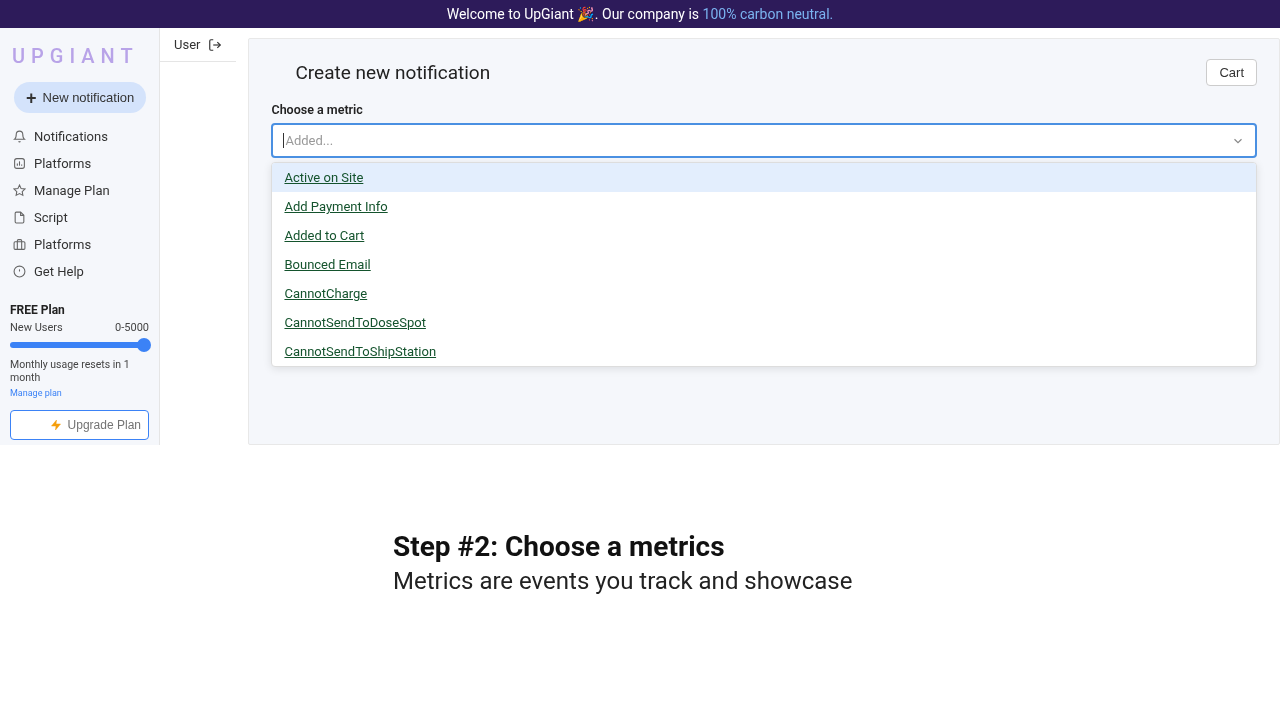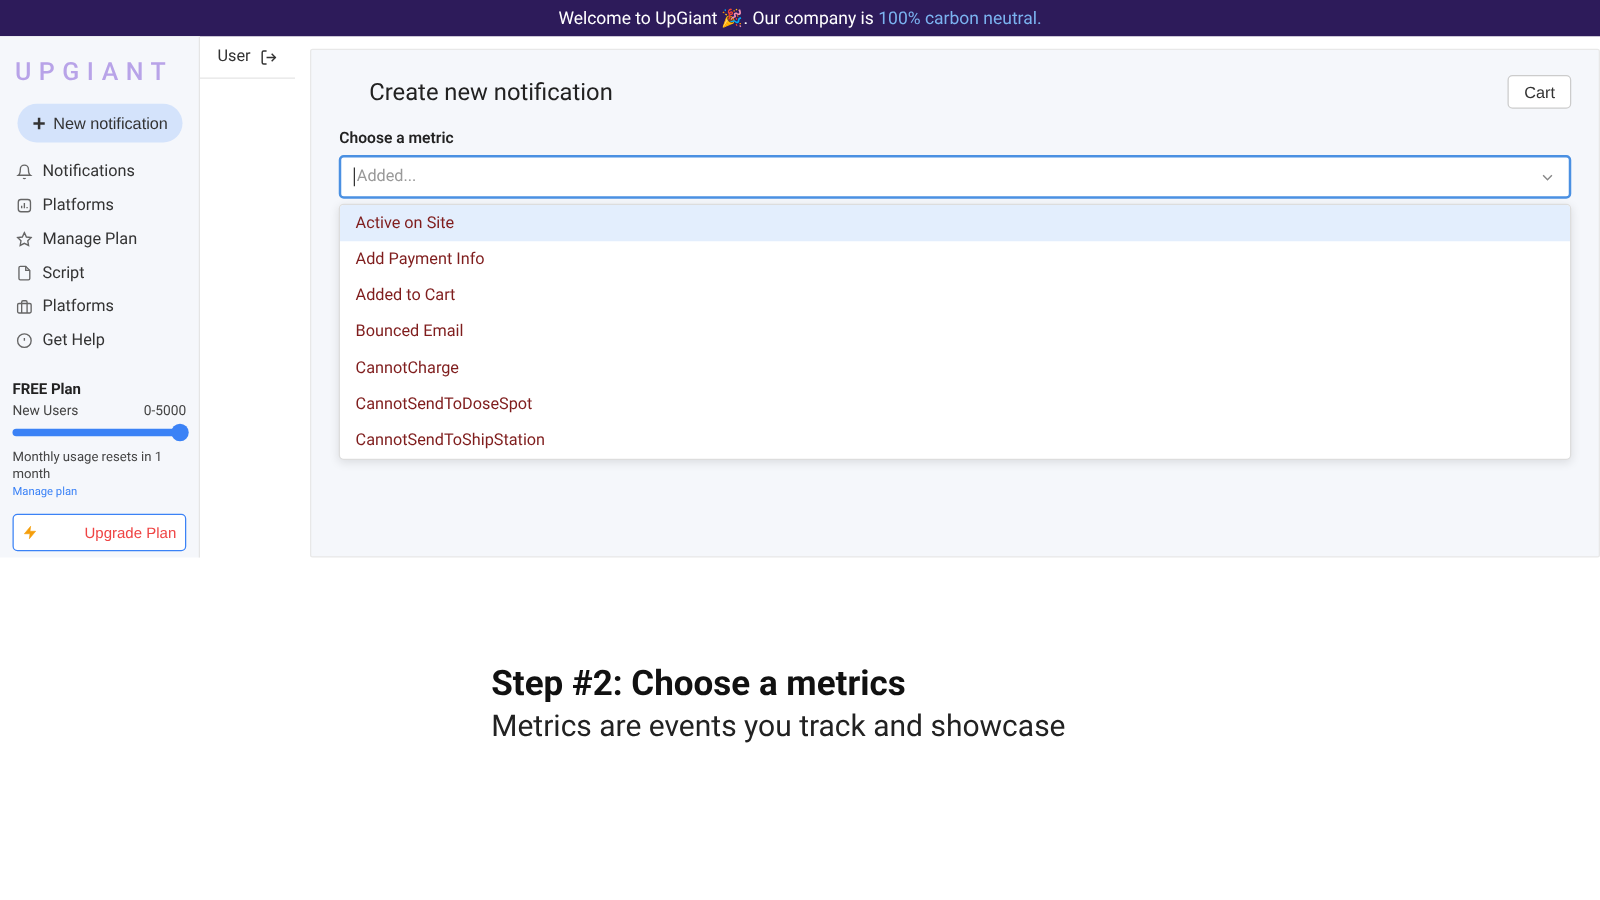--- a/index.html
+++ b/index.html
@@ -20,38 +20,38 @@
     .nav-icon { width: 14px; height: 14px; display: inline-flex; align-items: center; justify-content: center; color: #666; }
     
     .plan-section { margin-top: 18px; padding: 0 2px; }
     .plan-title { font-size: 12px; font-weight: 700; color: #222; }
     .plan-row { display: flex; justify-content: space-between; font-size: 11px; color: #444; margin-top: 4px; }
     .slider-track { height: 6px; background: #3b82f6; border-radius: 3px; margin-top: 8px; position: relative; }
     .slider-thumb { width: 14px; height: 14px; background: #3b82f6; border-radius: 50%; position: absolute; right: -2px; top: -4px; }
     .plan-note { font-size: 10.5px; color: #444; margin-top: 10px; }
     .manage-link { font-size: 9px; color: #3b82f6; margin-top: 4px; display: block; }
     
-    .upgrade-btn { border: 1px solid #3b82f6; background: #fff; color: #ef4444; font-size: 12px; padding: 7px; border-radius: 4px; margin-top: 12px; display: flex; align-items: center; justify-content: space-between; gap: 6px; cursor: pointer; width: 100%; }
+    .upgrade-btn { border: 1px solid #3b82f6; background: #fff; color: #737373; font-size: 12px; padding: 7px; border-radius: 4px; margin-top: 12px; display: flex; align-items: center; justify-content: flex-end; gap: 6px; cursor: pointer; width: 100%; }
     
     .main { flex: 1; display: flex; flex-direction: row; position: relative; }
     .topbar { height: 34px; border-bottom: 1px solid #e5e5e5; display: flex; align-items: center; justify-content: flex-end; padding: 0 14px; font-size: 13px; color: #333; gap: 8px; }
     .logout-icon { width: 14px; height: 14px; }
     
     .content { padding: 20px 22px; background: #f5f7fb; margin: 10px 0 0 12px; flex: 1; border-radius: 2px; border: 1px solid #e8e8e8; position: relative; }
     .content-header { display: flex; justify-content: space-between; align-items: center; margin-bottom: 16px; }
     .content-title { font-size: 19px; color: #222; font-weight: 400; margin-left: 24px; }
     .exit-btn { background: #fff; border: 1px solid #ccc; border-radius: 4px; padding: 5px 12px; font-size: 13px; cursor: pointer; color: #333; }
     
     .field-label { font-size: 12.5px; font-weight: 600; color: #222; margin-bottom: 6px; display: block; }
     .select-box { background: #fff; border: 2px solid #4a90e2; border-radius: 4px; padding: 8px 10px; font-size: 13px; color: #999; display: flex; justify-content: space-between; align-items: center; cursor: text; position: relative; }
     .select-box .cursor { border-left: 1px solid #333; padding-left: 1px; }
     .chevron { color: #888; font-size: 12px; }
     
     .dropdown { background: #fff; border: 1px solid #ddd; border-radius: 4px; margin-top: 4px; max-height: 205px; overflow-y: auto; box-shadow: 0 2px 8px rgba(0,0,0,0.1); }
-    .dropdown-item { padding: 7px 12px; font-size: 13px; color: #7f1d1d; cursor: pointer; }
+    .dropdown-item { padding: 7px 12px; font-size: 13px; color: #14532d; cursor: pointer; text-decoration: underline; }
     .dropdown-item.highlighted { background: #e3eefd; }
     
     .dropdown::-webkit-scrollbar { width: 12px; }
     .dropdown::-webkit-scrollbar-track { background: #f1f1f1; }
     .dropdown::-webkit-scrollbar-thumb { background: #c1c1c1; border-radius: 6px; }
     
     .tutorial { position: absolute; left: 393px; top: 530px; }
     .tutorial h2 { font-size: 28px; font-weight: 700; color: #111; }
     .tutorial p { font-size: 24px; color: #222; margin-top: 4px; }
     

